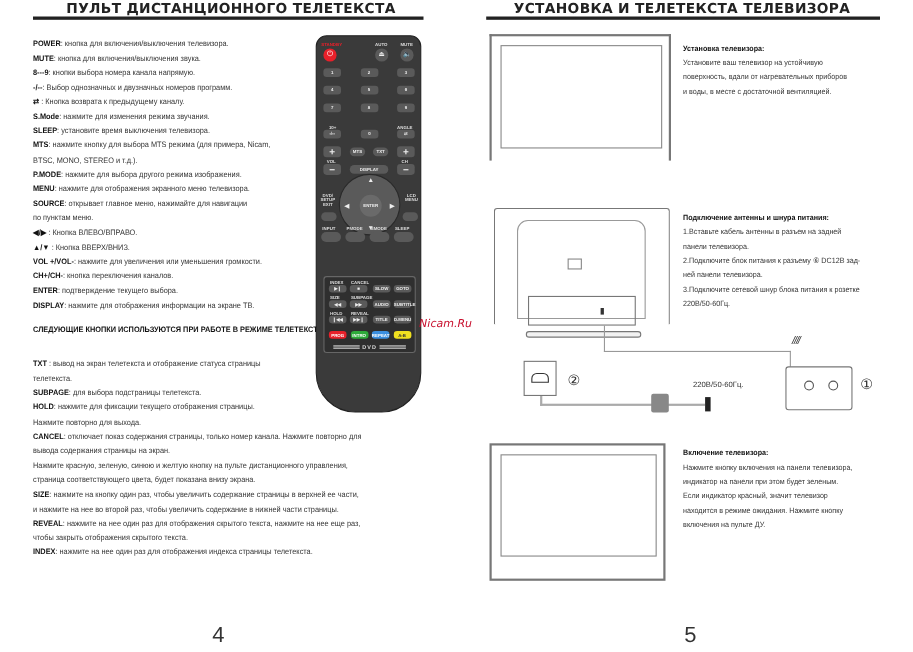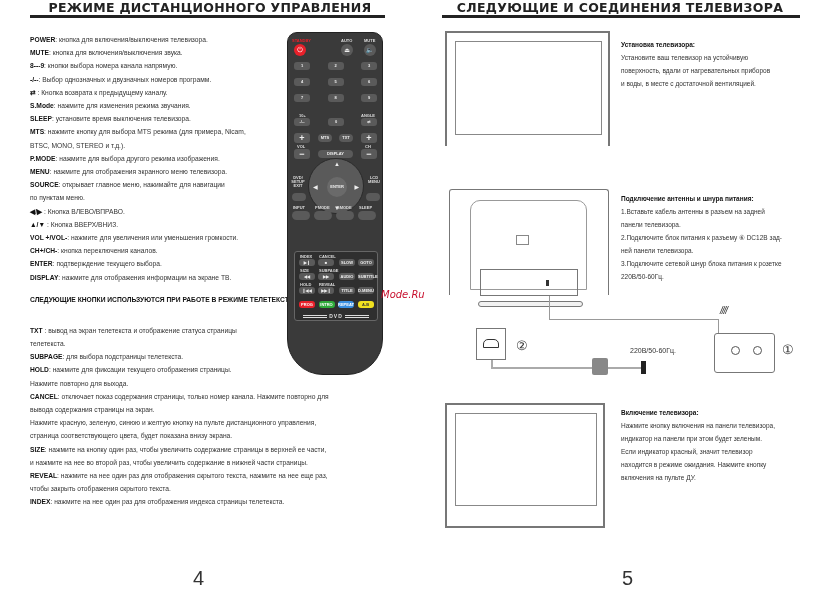--- a/index.html
+++ b/index.html
@@ -20,21 +20,21 @@
 .tt{position:absolute;left:6px;top:218px;width:84px;height:70px;border:1px solid #666;border-radius:3px;background:#2f2f2f}
 .tv{position:absolute;border:2px solid #777;background:#fff}
 .tv .scr{position:absolute;border:1px solid #888}
 .ant-box{position:absolute;border:1px solid #777;border-radius:3px;background:#fff}
 .line{position:absolute;background:#999}
 .wm{position:absolute;left:381px;top:289px;font-size:10px;color:#c8102e;font-style:italic;font-family:"DejaVu Sans",sans-serif}
 </style>
 </head>
 <body>
 
-<div class="title" style="left:40px;width:340px">РЕЖИМЕ ДИСТАНЦИОННОГО УПРАВЛЕНИЯ</div>
+<div class="title" style="left:40px;width:340px">ПУЛЬТ ДИСТАНЦИОННОГО ТЕЛЕТЕКСТА</div>
 <div class="rule" style="left:30px;width:355px"></div>
 
 <div id="left-items">
     <div class="ltext" style="top: 33px;"><b>POWER</b><span>: кнопка для включения/выключения телевизора.</span></div>
     <div class="ltext" style="top: 46.2px;"><b>MUTE</b><span>: кнопка для включения/выключения звука.</span></div>
     <div class="ltext" style="top: 59.4px;"><b>8---9</b><span>: кнопки выбора номера канала напрямую.</span></div>
     <div class="ltext" style="top: 72.6px;"><b>-/--</b><span>: Выбор однозначных и двузначных номеров программ.</span></div>
     <div class="ltext" style="top: 85.8px;"><b>⇄</b><span> : Кнопка возврата к предыдущему каналу.</span></div>
     <div class="ltext" style="top: 99px;"><b>S.Mode</b><span>: нажмите для изменения режима звучания.</span></div>
     <div class="ltext" style="top: 112.2px;"><b>SLEEP</b><span>: установите время выключения телевизора.</span></div>
@@ -148,25 +148,25 @@
         <div class="rb" style="left: 62.5px; top: 49px; width: 16px; height: 7px; background: rgb(240, 224, 32); color: rgb(51, 51, 51);">A-B</div>
       </div>
     <div style="position:absolute;left:0;right:0;top:61px;text-align:center;color:#ddd;font-size:5px;font-weight:bold;letter-spacing:1px">
       <span style="display:inline-block;width:24px;border-top:1px solid #ddd;border-bottom:1px solid #ddd;height:3px;vertical-align:middle"></span>
       <span>DVD</span>
       <span style="display:inline-block;width:24px;border-top:1px solid #ddd;border-bottom:1px solid #ddd;height:3px;vertical-align:middle"></span>
     </div>
   </div>
 </div>
 
-<div class="wm">Mode.Ru</div>
+<div class="wm">Nicam.Ru</div>
 
 <div class="pnum" style="left:193px">4</div>
 
-<div class="title" style="left:440px;width:360px">СЛЕДУЮЩИЕ И СОЕДИНЕНИЯ ТЕЛЕВИЗОРА</div>
+<div class="title" style="left:440px;width:360px">УСТАНОВКА И ТЕЛЕТЕКСТА ТЕЛЕВИЗОРА</div>
 <div class="rule" style="left:442px;width:358px"></div>
 
 <div class="tv" style="left:445px;top:31px;width:165px;height:115px;border-bottom:none">
   <div class="scr" style="left:8px;top:8px;width:147px;height:94px"></div>
 </div>
 <div class="rtext" style="left:621px;top:38px">
   <div class="h">Установка телевизора:</div>
   <div id="install-lines">
       <div>Установите ваш телевизор  на устойчивую</div>
       <div>поверхность, вдали от нагревательных приборов</div>

